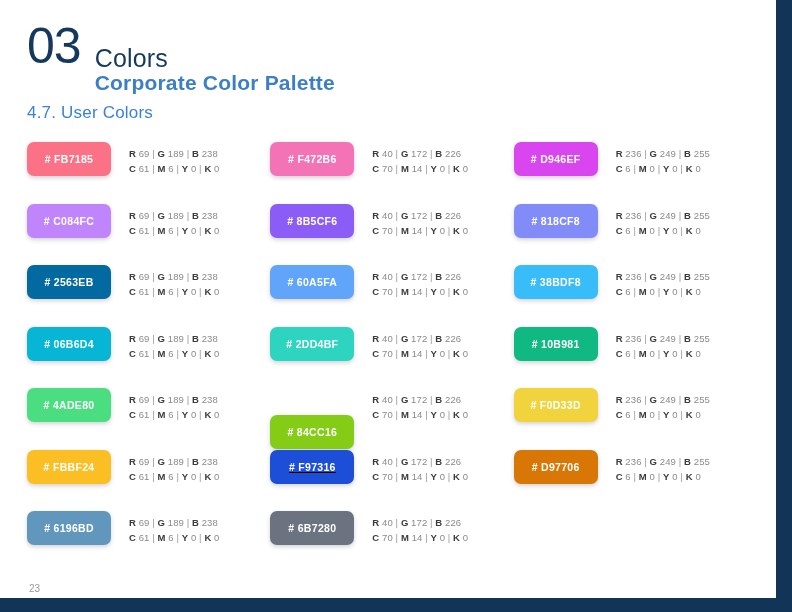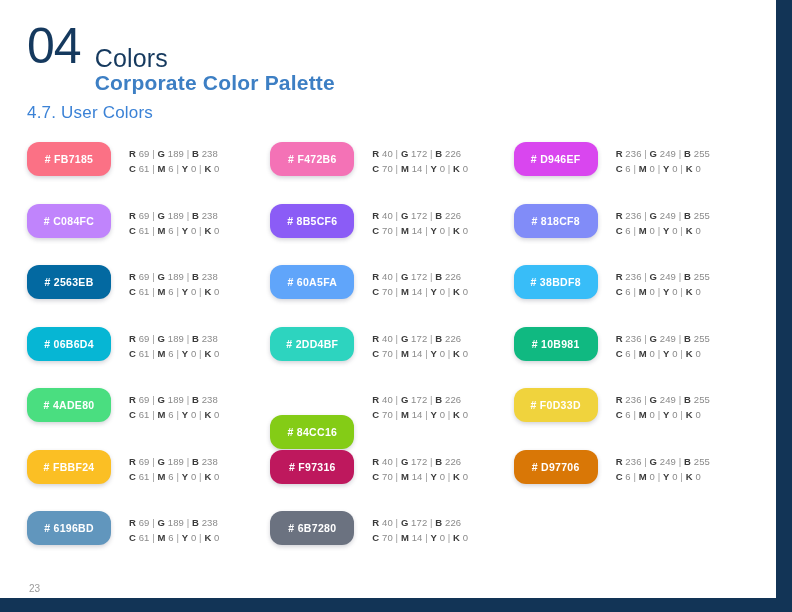--- a/index.html
+++ b/index.html
@@ -105,21 +105,21 @@
   .color-row {
     height: 61.5px;
     display: flex;
     align-items: flex-start;
   }
   .color-row.empty { visibility: hidden; }
 
   .swatch {
     width: 84px;
     height: 34px;
-    border-radius: 12px;
+    border-radius: 7px;
     display: flex;
     align-items: center;
     justify-content: center;
     box-shadow: 0 2px 4px rgba(60,60,80,0.22);
     flex: 0 0 auto;
   }
   .swatch-label {
     font-size: 10.5px;
     font-weight: 700;
     color: #ffffff;
@@ -155,21 +155,21 @@
     font-size: 10px;
     color: #9a9a9a;
   }
 </style>
 </head>
 <body>
 
 <div class="page">
 
   <div class="header">
-    <div class="chapter-number" style="color: rgb(21, 57, 94);">04</div>
+    <div class="chapter-number" style="color: rgb(21, 57, 94);">03</div>
     <div class="header-text">
       <div class="header-title" style="color: rgb(21, 57, 94); margin-top: 23px;">Colors</div>
       <div class="header-subtitle" style="color: rgb(61, 127, 196);">Corporate Color Palette</div>
     </div>
   </div>
 
   <div class="section-title" style="color: rgb(59, 130, 214);">4.7. User Colors</div>
 
   <div class="palette" id="palette">
       <div class="palette-column">
@@ -277,21 +277,21 @@
         <div class="color-row">
           <div class="swatch" style="background: rgb(132, 204, 22); margin-top: 27px;">
             <span class="swatch-label"># 84CC16</span>
           </div>
           <div class="values">
             <div class="value-line"><b>R</b> 40 <span class="sep">|</span> <b>G</b> 172 <span class="sep">|</span> <b>B</b> 226</div>
             <div class="value-line"><b>C</b> 70 <span class="sep">|</span> <b>M</b> 14 <span class="sep">|</span> <b>Y</b> 0 <span class="sep">|</span> <b>K</b> 0</div>
           </div>
         </div>
         <div class="color-row">
-          <div class="swatch" style="background: #be185d;">
+          <div class="swatch" style="background: #1d4ed8; text-decoration: underline;">
             <span class="swatch-label"># F97316</span>
           </div>
           <div class="values">
             <div class="value-line"><b>R</b> 40 <span class="sep">|</span> <b>G</b> 172 <span class="sep">|</span> <b>B</b> 226</div>
             <div class="value-line"><b>C</b> 70 <span class="sep">|</span> <b>M</b> 14 <span class="sep">|</span> <b>Y</b> 0 <span class="sep">|</span> <b>K</b> 0</div>
           </div>
         </div>
         <div class="color-row">
           <div class="swatch" style="background: rgb(107, 114, 128);">
             <span class="swatch-label"># 6B7280</span>

